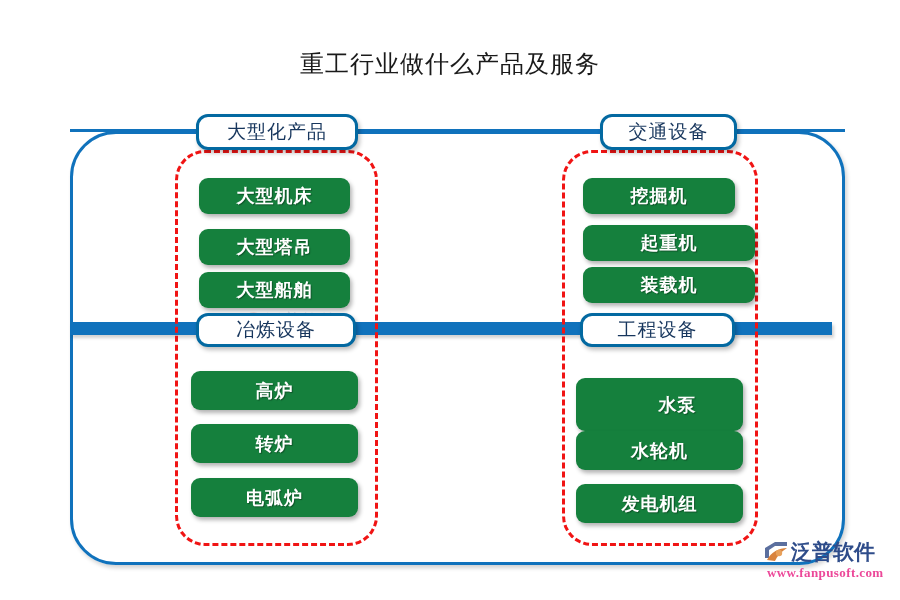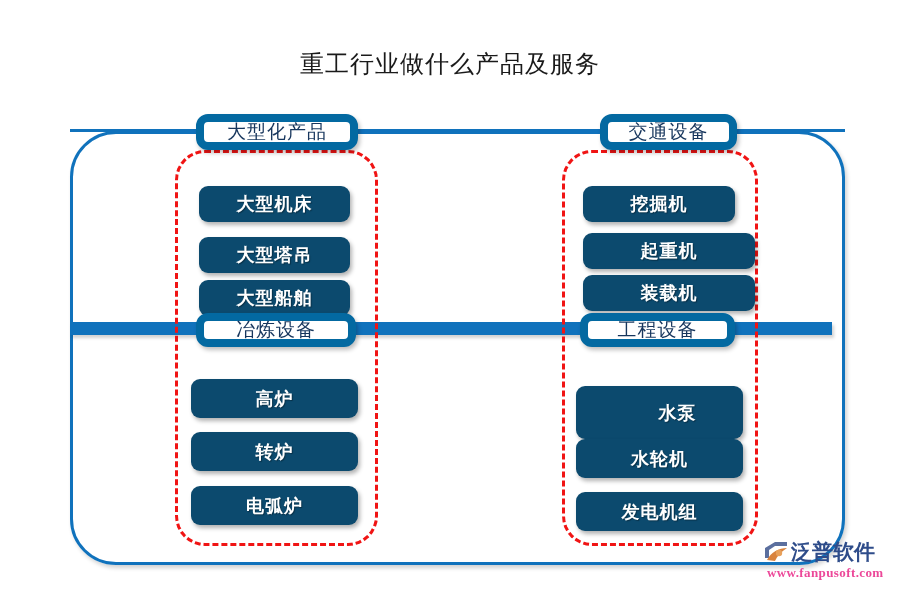--- a/index.html
+++ b/index.html
@@ -80,21 +80,21 @@
     box-sizing: border-box;
     background: transparent;
   }
   .dashed-left  { left: 175px; top: 150px; width: 203px; height: 396px; }
   .dashed-right { left: 562px; top: 150px; width: 196px; height: 396px; }
 
   
   .header-pill {
     position: absolute;
     background: #ffffff;
-    border: 8px solid #0369a1;
+    border: 3px solid #0369a1;
     border-radius: 12px;
     box-sizing: border-box;
     display: flex;
     align-items: center;
     justify-content: center;
     font-family: "DejaVu Serif", "Liberation Serif", serif;
     font-size: 19px;
     font-weight: 400;
     color: #17365D;
     box-shadow: 2px 3px 4px rgba(0,0,0,0.25);
@@ -102,35 +102,34 @@
     white-space: nowrap;
   }
   .hp-1 { left: 196px; top: 114px; width: 162px; height: 36px; }
   .hp-2 { left: 600px; top: 114px; width: 137px; height: 36px; }
   .hp-3 { left: 196px; top: 313px; width: 160px; height: 34px; }
   .hp-4 { left: 580px; top: 313px; width: 155px; height: 34px; }
 
   
   .gold-box {
     position: absolute;
-    background: #0c4a6e;
+    background: #15803d;
     border-radius: 9px;
     box-sizing: border-box;
     display: flex;
     align-items: center;
     justify-content: center;
     font-family: "DejaVu Serif", "Liberation Serif", serif;
     font-size: 18px;
     font-weight: bold;
     color: #ffffff;
     text-shadow: 1px 1px 1px rgba(0,0,0,0.35);
     box-shadow: 2px 3px 4px rgba(0,0,0,0.30);
     letter-spacing: 1px;
     white-space: nowrap;
-    margin-top: 8px;
   }
 
   
   .gl-1 { left: 199px; top: 178px; width: 151px; height: 36px; }
   .gl-2 { left: 199px; top: 229px; width: 151px; height: 36px; }
   .gl-3 { left: 199px; top: 272px; width: 151px; height: 36px; }
   
   .gl-4 { left: 191px; top: 371px; width: 167px; height: 39px; }
   .gl-5 { left: 191px; top: 424px; width: 167px; height: 39px; }
   .gl-6 { left: 191px; top: 478px; width: 167px; height: 39px; }

